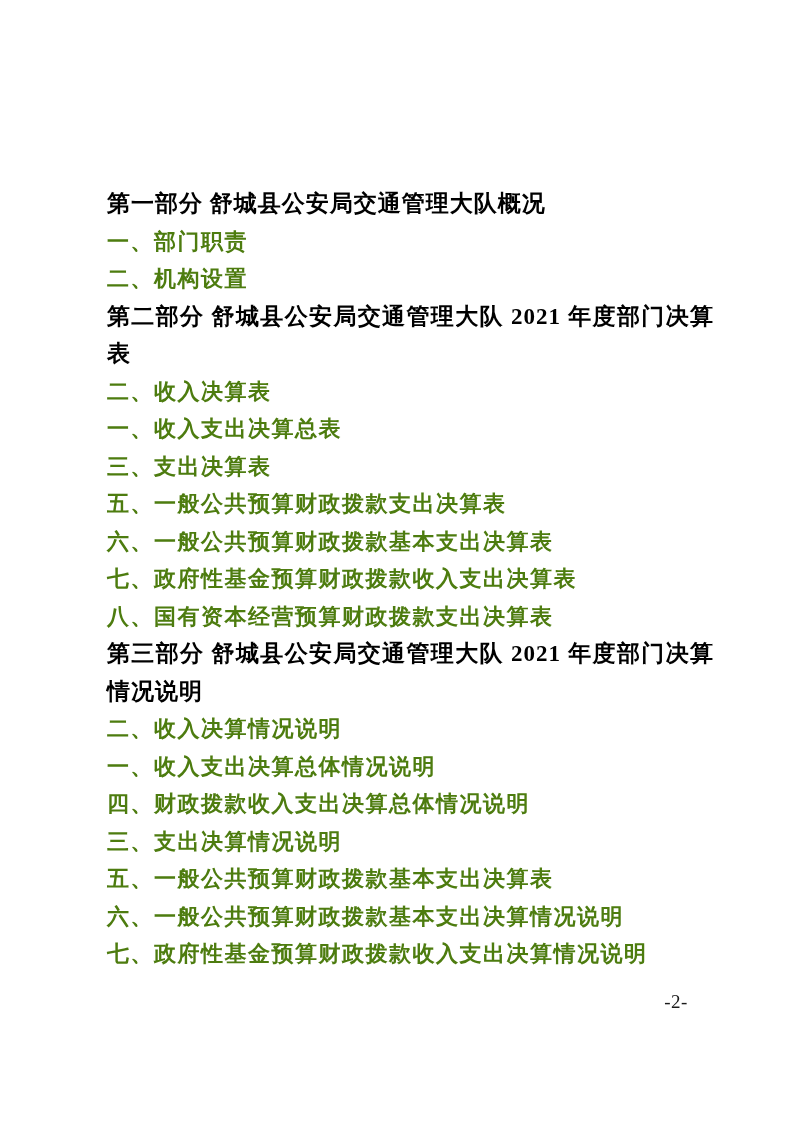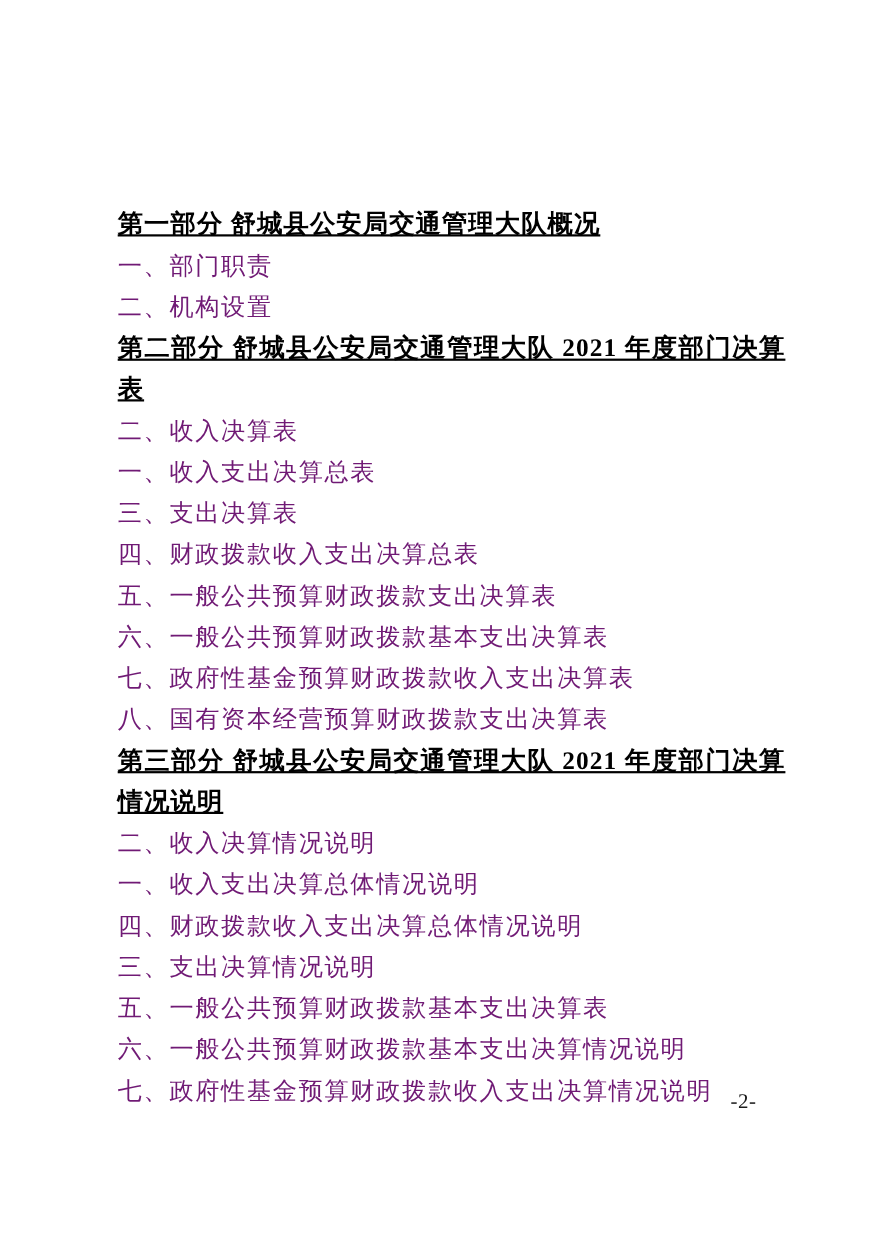--- a/index.html
+++ b/index.html
@@ -30,30 +30,29 @@
     width: 607px;
   }
   .sec-heading {
     margin: 0;
     font-size: 23px;
     font-weight: bold;
     line-height: 37.5px;
     letter-spacing: 1px;
     text-align: justify;
     color: #000000;
-    text-decoration: underline;
   }
   .toc-entry {
     margin: 0;
     font-size: 22px;
-    font-weight: normal;
+    font-weight: bold;
     line-height: 37.5px;
     letter-spacing: 1.5px;
     white-space: nowrap;
-    color: #701a75;
+    color: #4d7c0f;
   }
   .page-footer {
     position: absolute;
     top: 990px;
     left: 640px;
     width: 72px;
     text-align: center;
   }
   .page-number {
     font-size: 19px;
@@ -69,21 +68,20 @@
   <main class="content">
 
     <h2 class="sec-heading">第一部分 舒城县公安局交通管理大队概况</h2>
     <p class="toc-entry">一、部门职责</p>
     <p class="toc-entry">二、机构设置</p>
 
     <h2 class="sec-heading">第二部分 舒城县公安局交通管理大队 2021 年度部门决算表</h2>
     <p class="toc-entry">二、收入决算表</p>
     <p class="toc-entry">一、收入支出决算总表</p>
     <p class="toc-entry">三、支出决算表</p>
-    <p class="toc-entry">四、财政拨款收入支出决算总表</p>
     <p class="toc-entry">五、一般公共预算财政拨款支出决算表</p>
     <p class="toc-entry">六、一般公共预算财政拨款基本支出决算表</p>
     <p class="toc-entry">七、政府性基金预算财政拨款收入支出决算表</p>
     <p class="toc-entry">八、国有资本经营预算财政拨款支出决算表</p>
 
     <h2 class="sec-heading">第三部分 舒城县公安局交通管理大队 2021 年度部门决算情况说明</h2>
     <p class="toc-entry">二、收入决算情况说明</p>
     <p class="toc-entry">一、收入支出决算总体情况说明</p>
     <p class="toc-entry">四、财政拨款收入支出决算总体情况说明</p>
     <p class="toc-entry">三、支出决算情况说明</p>

